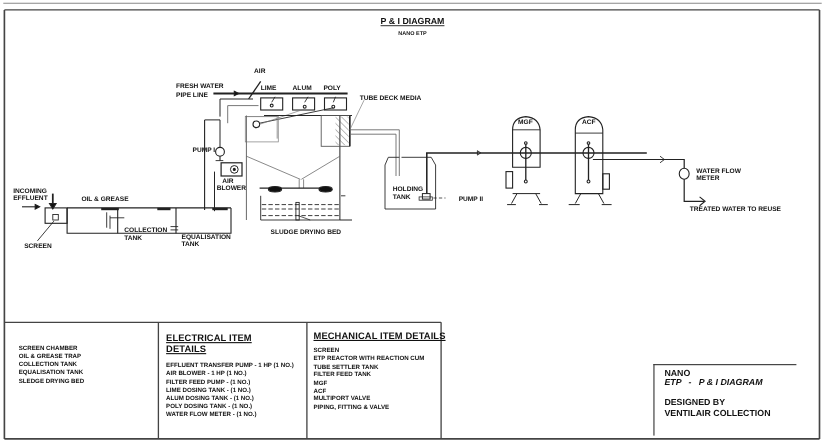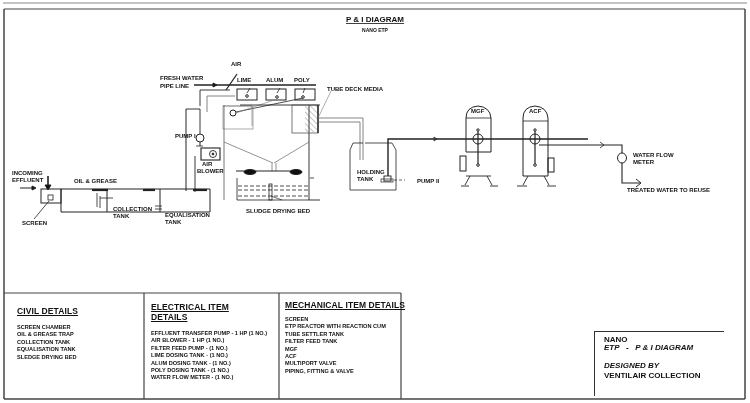--- a/index.html
+++ b/index.html
@@ -13,21 +13,21 @@
   .panel ul { list-style:none; margin:8px 0 0 0; padding:0; }
   .panel li { font-size:5.6px; font-weight:bold; line-height:7.4px; white-space:nowrap; }
   #civil { left:9px; width:135px; padding:12px 0 0 8px; }
   #elec { left:146px; width:119px; padding:8px 0 0 5px; }
   #mech { left:281px; width:140px; padding:6px 0 0 4px; }
   #titleblock { position:absolute; left:594px; top:331px; width:130px; height:65px;
                 box-sizing:border-box; border-left:1.5px solid #333; border-top:1.5px solid #333;
                 padding:4px 0 0 9px; }
   #titleblock .t1 { font-size:8px; font-weight:bold; line-height:7.5px; }
   #titleblock .t2 { font-size:8px; font-weight:bold; line-height:8px; }
-  #titleblock .t3 { font-size:8px; font-weight:bold; margin-top:9px; line-height:10px;font-style:italic; }
+  #titleblock .t3 { font-size:8px; font-weight:bold; margin-top:9px; line-height:10px; }
   #titleblock .t4 { font-size:8px; font-weight:bold; line-height:10px; }
 </style>
 </head>
 <body>
 
 <svg class="frame" width="750" height="403" viewBox="0 0 750 403">
   <defs>
     <pattern id="hatch" patternUnits="userSpaceOnUse" width="4" height="4" patternTransform="rotate(-45)">
       <line x1="0" y1="0" x2="0" y2="4" stroke="#555" stroke-width="0.7"></line>
     </pattern>
@@ -235,21 +235,20 @@
     <text class="lbl" x="417" y="183">PUMP II</text>
     <text class="lbl" x="471" y="113">MGF</text>
     <text class="lbl" x="529" y="113">ACF</text>
     <text class="lbl" x="633" y="157">WATER FLOW</text>
     <text class="lbl" x="633" y="164">METER</text>
     <text class="lbl" x="627" y="192">TREATED WATER TO REUSE</text>
   </g>
 </svg>
 
 <div class="panel" id="civil">
-  <h3>CIVIL DETAILS</h3>
   <ul>
     <li>SCREEN CHAMBER</li>
     <li>OIL &amp; GREASE TRAP</li>
     <li>COLLECTION TANK</li>
     <li>EQUALISATION TANK</li>
     <li>SLEDGE DRYING BED</li>
   </ul>
 </div>
 
 <div class="panel" id="elec">

